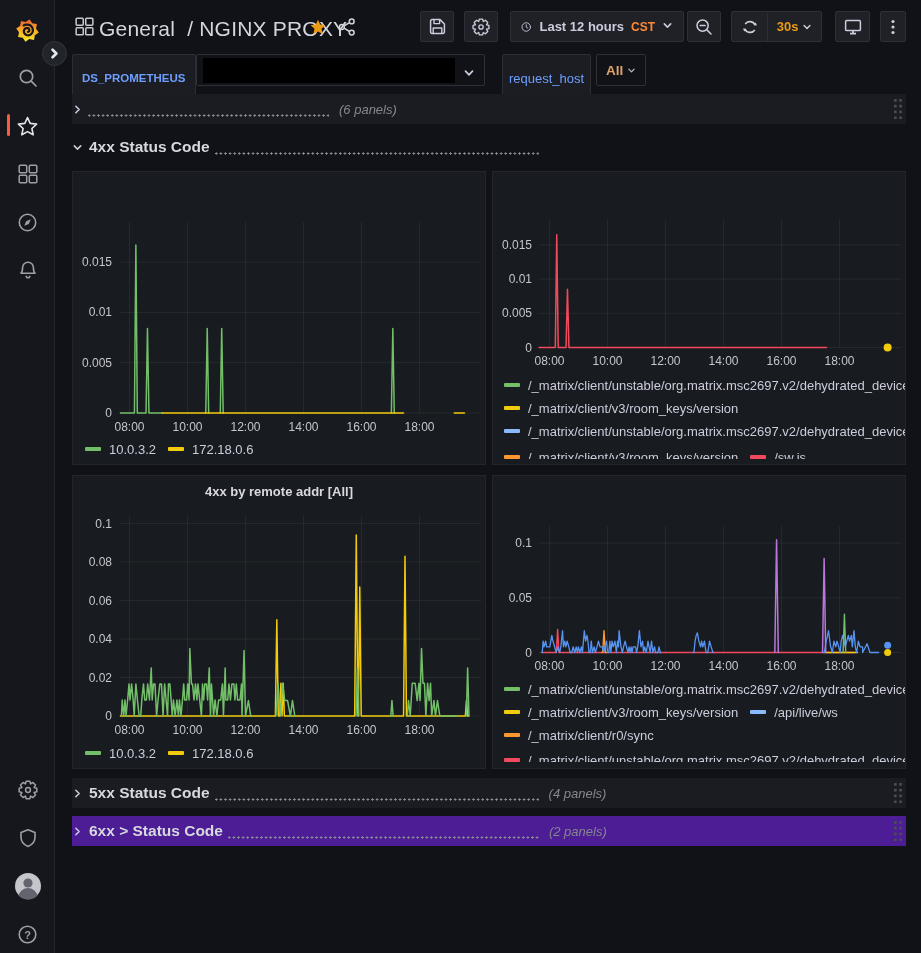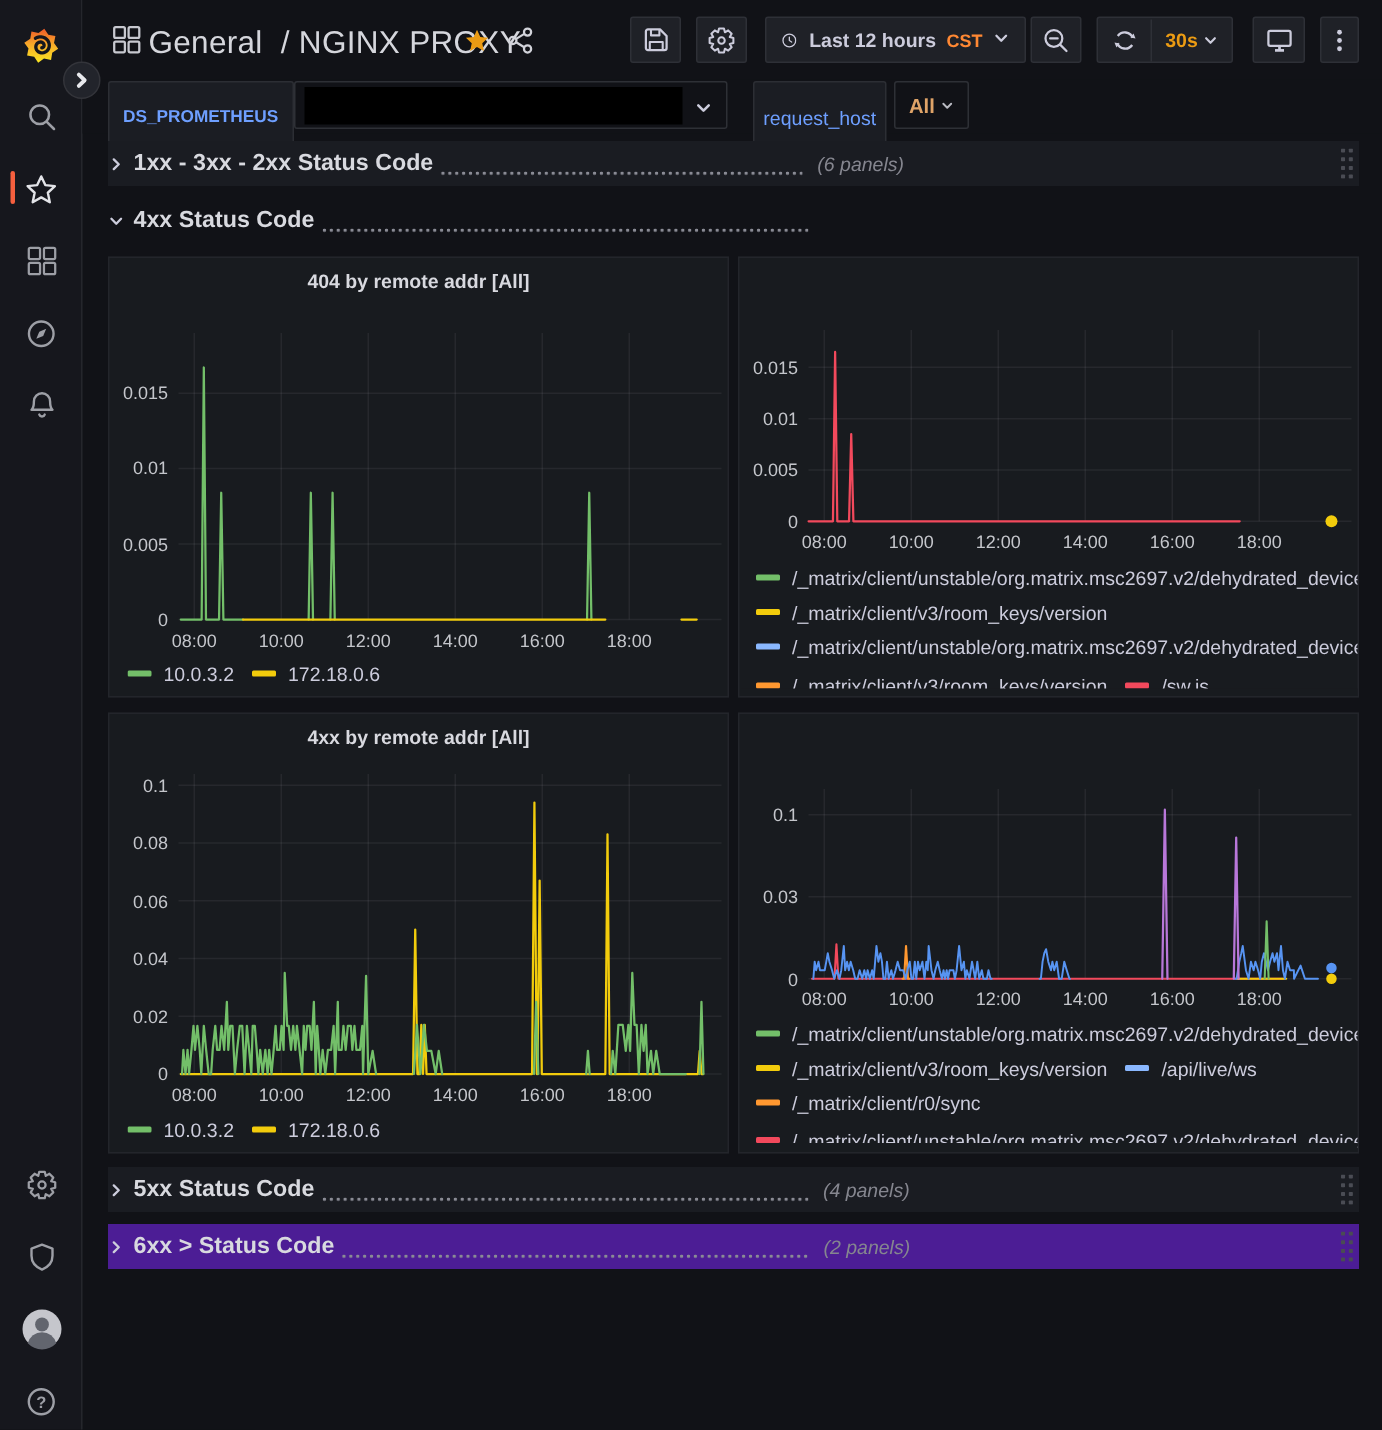--- a/index.html
+++ b/index.html
@@ -193,21 +193,20 @@
   <div class="vlabel" style="left:447px;width:89px;justify-content:center;padding:0;font-weight:400;font-size:13px">request_host</div>
   <div class="vdrop" style="left:541px;width:50px;display:flex;align-items:center;padding:0 9px;color:#dfa368;font-size:13.5px;font-weight:600">All&nbsp;<svg width="11" height="11" viewBox="0 0 12 12" fill="none" stroke="#b9bac2" stroke-width="1.7" stroke-linecap="round" stroke-linejoin="round">
         <polyline points="2.5,4.2 6,7.8 9.5,4.2"></polyline>
       </svg></div>
 </div>
 
 <div class="rowhdr" style="top:94px;background:#1a1c22">
   <svg width="11" height="11" viewBox="0 0 12 12" fill="none" stroke="#ccccdc" stroke-width="1.7" stroke-linecap="round" stroke-linejoin="round">
       <polyline points="4.2,2.5 7.8,6 4.2,9.5"></polyline>
     </svg>
-  <span class="rtitle">1xx - 3xx - 2xx Status Code</span>
   <span class="dots" style="width:242px"></span>
   <span class="pcount">(6 panels)</span>
   <span class="hdl"><svg width="8" height="20" viewBox="0 0 8 20" fill="#4a4c54">
         <rect x="0.0" y="0.0" width="2.7" height="2.7" rx="0.5"></rect>
         <rect x="5.2" y="0.0" width="2.7" height="2.7" rx="0.5"></rect>
         <rect x="0.0" y="5.8" width="2.7" height="2.7" rx="0.5"></rect>
         <rect x="5.2" y="5.8" width="2.7" height="2.7" rx="0.5"></rect>
         <rect x="0.0" y="11.6" width="2.7" height="2.7" rx="0.5"></rect>
         <rect x="5.2" y="11.6" width="2.7" height="2.7" rx="0.5"></rect>
         <rect x="0.0" y="17.4" width="2.7" height="2.7" rx="0.5"></rect>
@@ -216,21 +215,20 @@
 </div>
 <div class="rowhdr" style="top:132px">
   <svg width="11" height="11" viewBox="0 0 12 12" fill="none" stroke="#ccccdc" stroke-width="1.7" stroke-linecap="round" stroke-linejoin="round">
       <polyline points="2.5,4.2 6,7.8 9.5,4.2"></polyline>
     </svg>
   <span class="rtitle">4xx Status Code</span>
   <span class="dots" style="width:325px"></span>
 </div>
 
 <div class="panel" style="left:72px;top:171px">
-<div class="ptitle">404 by remote addr [All]</div>
 <svg class="plot" width="414" height="294" viewBox="0 0 414 294">
       <line x1="46" y1="241.0" x2="408" y2="241.0" stroke="rgba(204,204,220,0.08)" stroke-width="1"></line>
       <line x1="46" y1="190.7" x2="408" y2="190.7" stroke="rgba(204,204,220,0.08)" stroke-width="1"></line>
       <line x1="46" y1="140.4" x2="408" y2="140.4" stroke="rgba(204,204,220,0.08)" stroke-width="1"></line>
       <line x1="46" y1="90.1" x2="408" y2="90.1" stroke="rgba(204,204,220,0.08)" stroke-width="1"></line>
       <line x1="56.5" y1="50" x2="56.5" y2="241.0" stroke="rgba(204,204,220,0.08)" stroke-width="1"></line>
       <line x1="114.5" y1="50" x2="114.5" y2="241.0" stroke="rgba(204,204,220,0.08)" stroke-width="1"></line>
       <line x1="172.5" y1="50" x2="172.5" y2="241.0" stroke="rgba(204,204,220,0.08)" stroke-width="1"></line>
       <line x1="230.5" y1="50" x2="230.5" y2="241.0" stroke="rgba(204,204,220,0.08)" stroke-width="1"></line>
       <line x1="288.5" y1="50" x2="288.5" y2="241.0" stroke="rgba(204,204,220,0.08)" stroke-width="1"></line>
@@ -382,21 +380,21 @@
       <polyline points="200.05,176.5 200.92,176.5 202.05,165.12 203.21,159.43 204.4,156.81 205.85,165.12 207.65,170.81 208.6,165.12 209.82,170.81 211.45,165.12 213.04,176.5 214.81,176.5 216.52,165.12 218.17,170.81 219.94,176.5 220.35,176.5" fill="none" stroke="#5794f2" stroke-width="1.3" stroke-linejoin="round" stroke-linecap="round"></polyline>
       <polyline points="330.55,176.5 331.42,176.5 333.19,165.12 334.52,159.43 335.48,154.62 337.63,170.81 339.39,176.5 340.96,165.12 342.76,170.81 343.95,165.12 345.72,170.81 347.14,176.5 348.21,165.12 349.63,159.43 351.02,165.12 352.33,170.81 353.72,165.12 355.34,159.43 356.59,165.12 358.33,159.43 359.32,170.81 361.0,154.62 362.31,170.81 363.61,176.5 365.32,165.12 367.06,170.81 369.61,170.81 369.7,176.5 374.05,167.75 376.95,176.5 385.65,176.5" fill="none" stroke="#5794f2" stroke-width="1.3" stroke-linejoin="round" stroke-linecap="round"></polyline>
       <polyline points="281.83,176.5 283.57,63.82 285.31,176.5" fill="none" stroke="#b877d9" stroke-width="1.5" stroke-linejoin="round" stroke-linecap="round"></polyline>
       <polyline points="329.53,176.5 331.13,82.42 332.72,176.5" fill="none" stroke="#b877d9" stroke-width="1.5" stroke-linejoin="round" stroke-linecap="round"></polyline>
       <polyline points="350.12,176.5 351.43,138.21 352.74,176.5" fill="none" stroke="#73bf69" stroke-width="1.4" stroke-linejoin="round" stroke-linecap="round"></polyline>
       <circle cx="394.64" cy="169.3" r="3.5" fill="#5794f2"></circle>
       <circle cx="394.64" cy="176.5" r="3.5" fill="#f2cc0c"></circle>
     </svg>
 <div style="position:absolute;left:1px;width:412px;top:286px;height:7px;background:#181b1f;z-index:5"></div>
     <div class="yl" style="top:60.099999999999994px">0.1</div>
-    <div class="yl" style="top:114.8px">0.03</div>
+    <div class="yl" style="top:114.8px">0.05</div>
     <div class="yl" style="top:169.5px">0</div>
     <div class="xl" style="left:32.5px;top:183px">08:00</div>
     <div class="xl" style="left:90.5px;top:183px">10:00</div>
     <div class="xl" style="left:148.5px;top:183px">12:00</div>
     <div class="xl" style="left:206.5px;top:183px">14:00</div>
     <div class="xl" style="left:264.5px;top:183px">16:00</div>
     <div class="xl" style="left:322.5px;top:183px">18:00</div>
     <div class="lrow" style="top:205px;left:11px">
       <span class="li">
         <span class="sw" style="background:#73bf69"></span>

